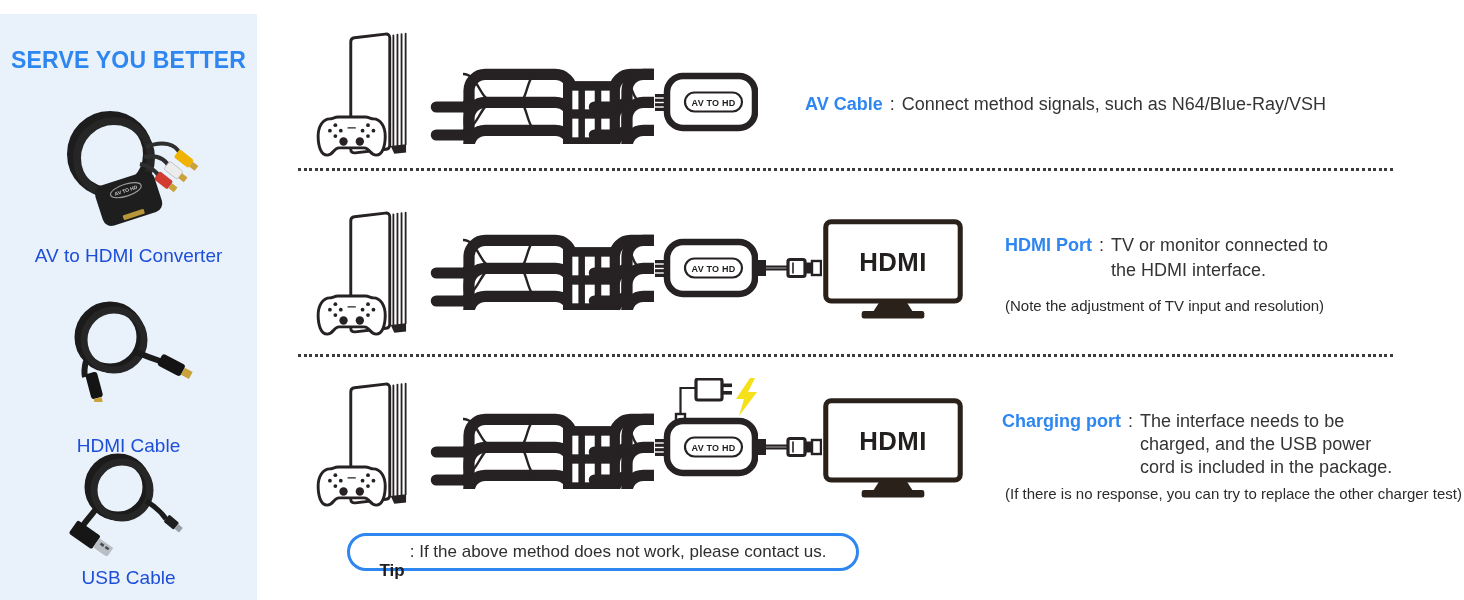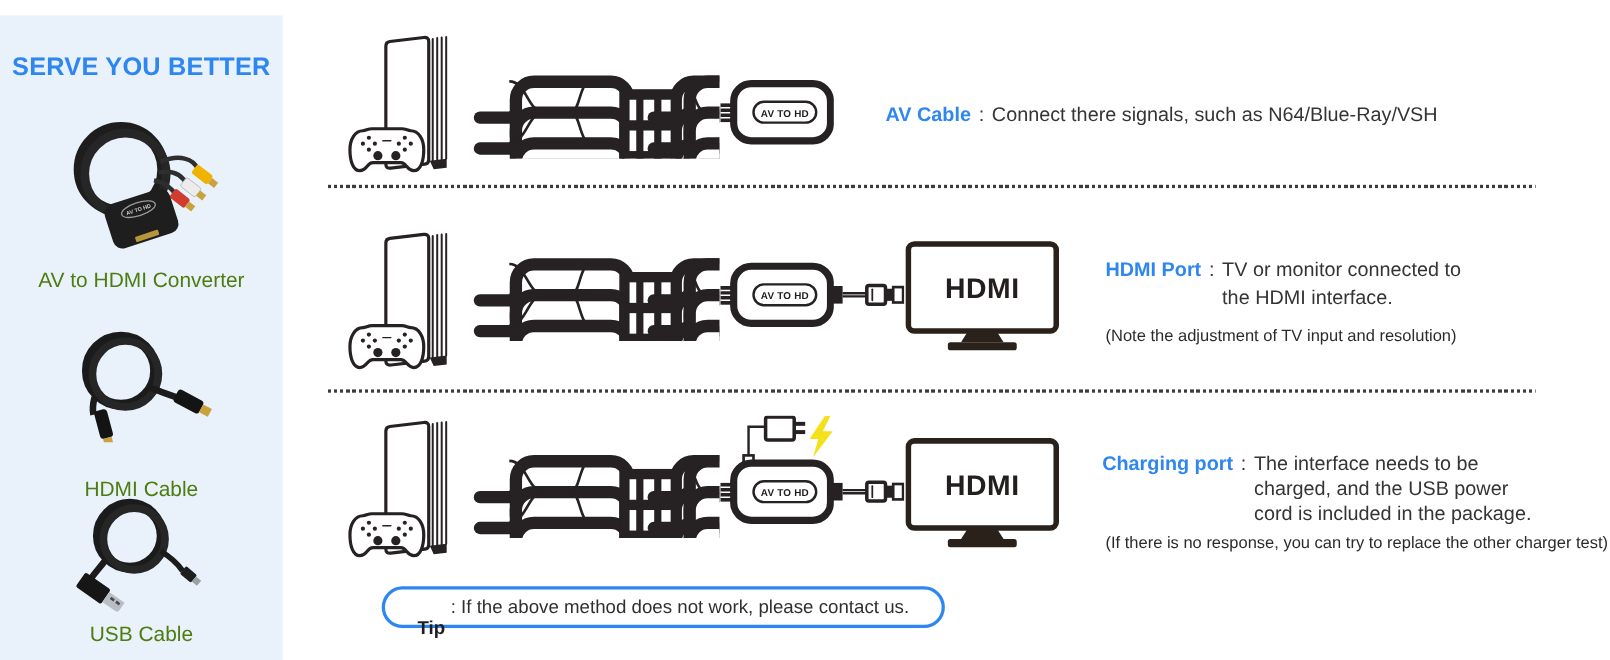--- a/index.html
+++ b/index.html
@@ -6,21 +6,21 @@
   html,body { width:1464px; height:600px; background:#ffffff; overflow:hidden;
               font-family:"Liberation Sans", sans-serif; }
   .page { position:relative; width:1464px; height:600px; background:#fff; }
 
   
   .sidebar { position:absolute; left:0; top:14px; width:257px; height:600px; background:#E9F1FB; }
   .sb-title { position:absolute; left:0; top:33px; width:257px; text-align:center;
               font-size:23px; font-weight:800; color:#2E86F0; letter-spacing:0.2px; }
   .product-img { position:absolute; }
   .sb-label { position:absolute; left:0; width:257px; text-align:center;
-              font-size:19px; color:#4d7c0f; }
+              font-size:19px; color:#1d4ed8; }
 
   
   .row-svg { position:absolute; }
   .ln   { stroke:#262122; stroke-width:2.4; stroke-linecap:round; fill:none; }
   .ln2  { stroke:#262122; stroke-width:2;   stroke-linecap:round; fill:none; }
   .shp  { fill:#fff; stroke:#262122; stroke-width:2.4; }
   .cable{ fill:none; stroke:#262122; stroke-width:2.4; }
   .trunk{ stroke:#262122; stroke-width:2.2; fill:none; }
   .thick{ fill:#fff; stroke:#262122; stroke-width:6.5; }
   .med  { fill:#fff; stroke:#262122; stroke-width:3.2; }
@@ -227,21 +227,21 @@
 
   <svg class="row-svg" style="left:310px; top:28px;" width="460" height="145" viewBox="0 0 460 145">
     <use href="#sym-console" x="6" y="2" width="104" height="136"></use>
     <use href="#sym-avcables" x="114" y="32" width="230" height="84"></use>
     <use href="#sym-converter" x="344" y="43" width="104" height="62"></use>
   </svg>
   <div class="step-text" style="left:805px; top:93px;">
     <span class="heading">AV Cable</span>
     <span class="colon">:</span>
     <span class="desc-lines">
-      <div>Connect there signals, such as N64/Blue-Ray/VSH</div>
+      <div>Connect method signals, such as N64/Blue-Ray/VSH</div>
     </span>
   </div>
 
   <div class="dotline" style="top:168px;"></div>
 
   <svg class="row-svg" style="left:310px; top:205px;" width="660" height="148" viewBox="0 0 660 148">
     <use href="#sym-console" x="6" y="4" width="104" height="136"></use>
     <use href="#sym-avcables" x="114" y="21" width="230" height="84"></use>
     <use href="#sym-converter" x="344" y="32" width="104" height="62"></use>
     <use href="#sym-hdmichain" x="446" y="48" width="66" height="30"></use>

